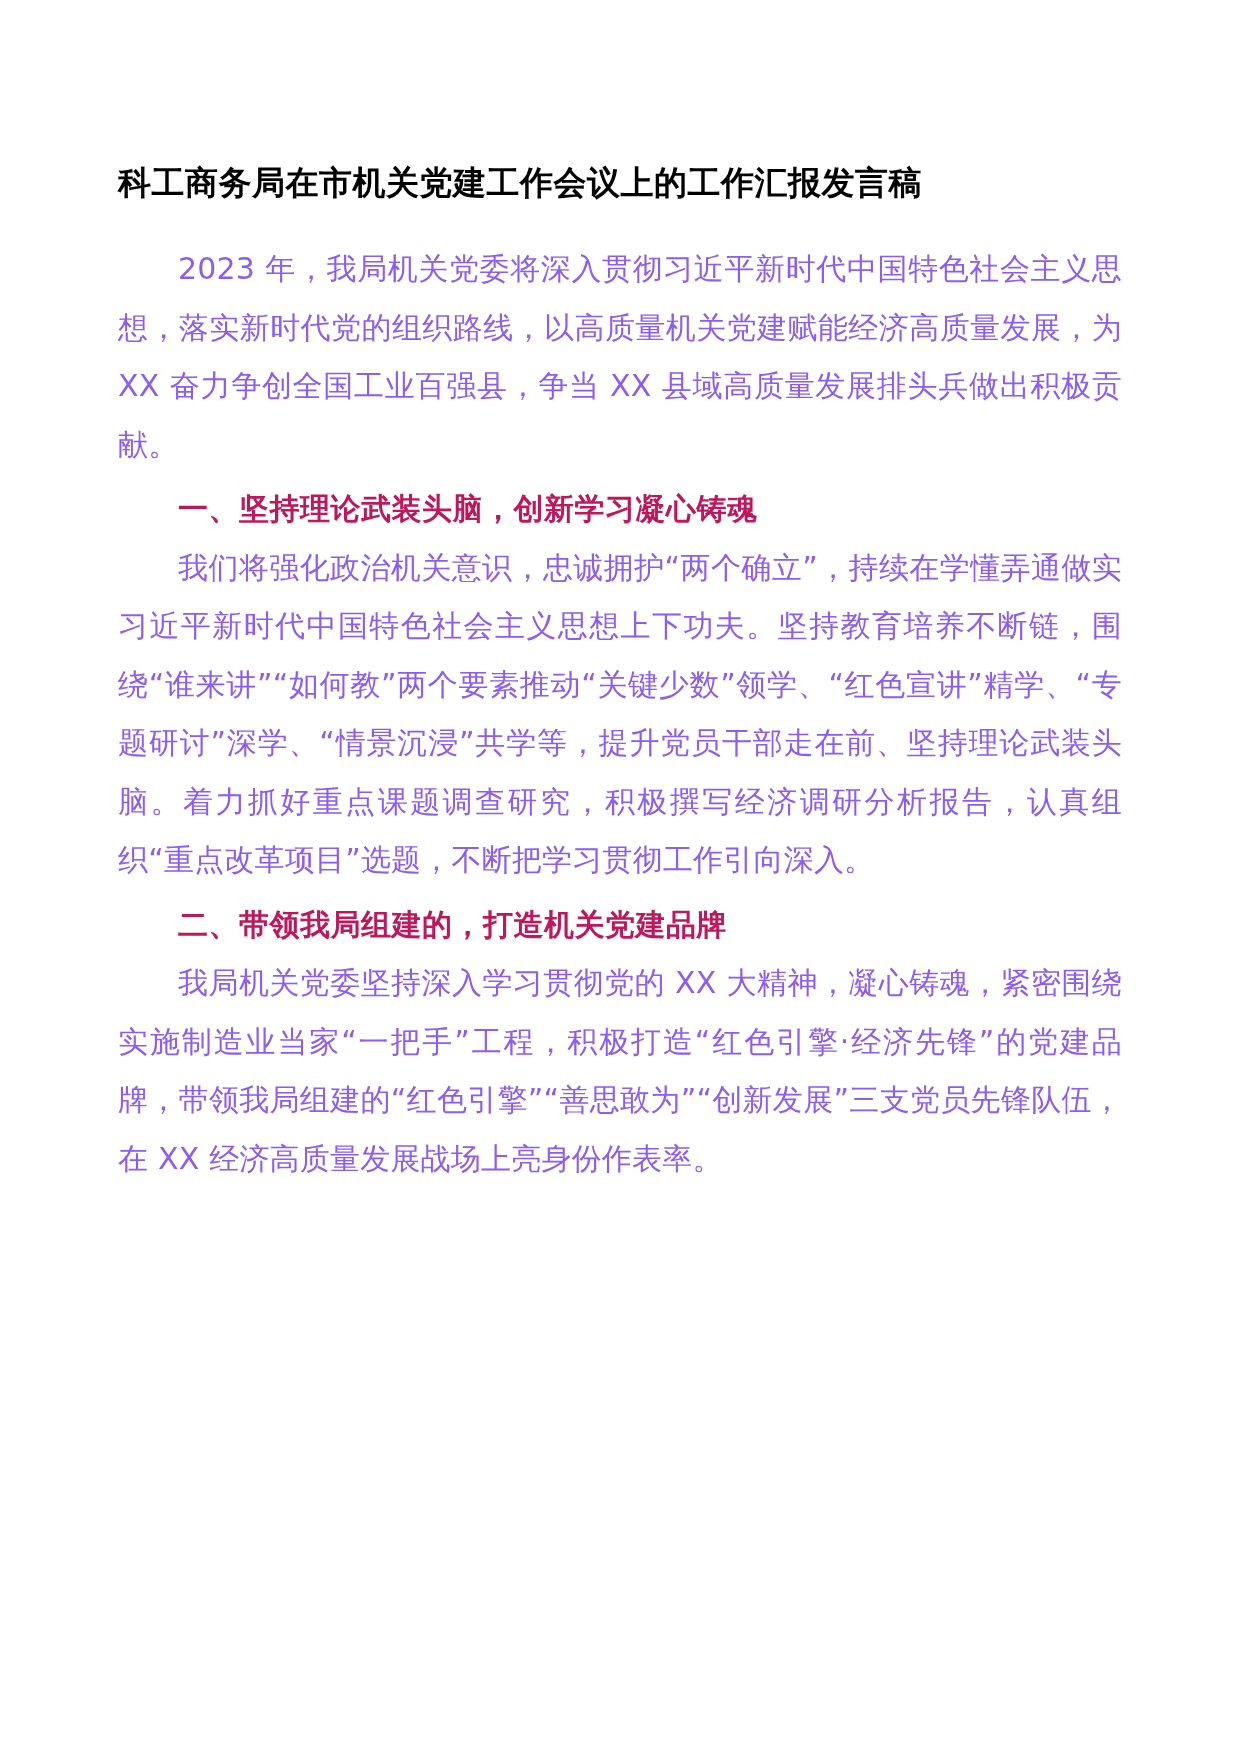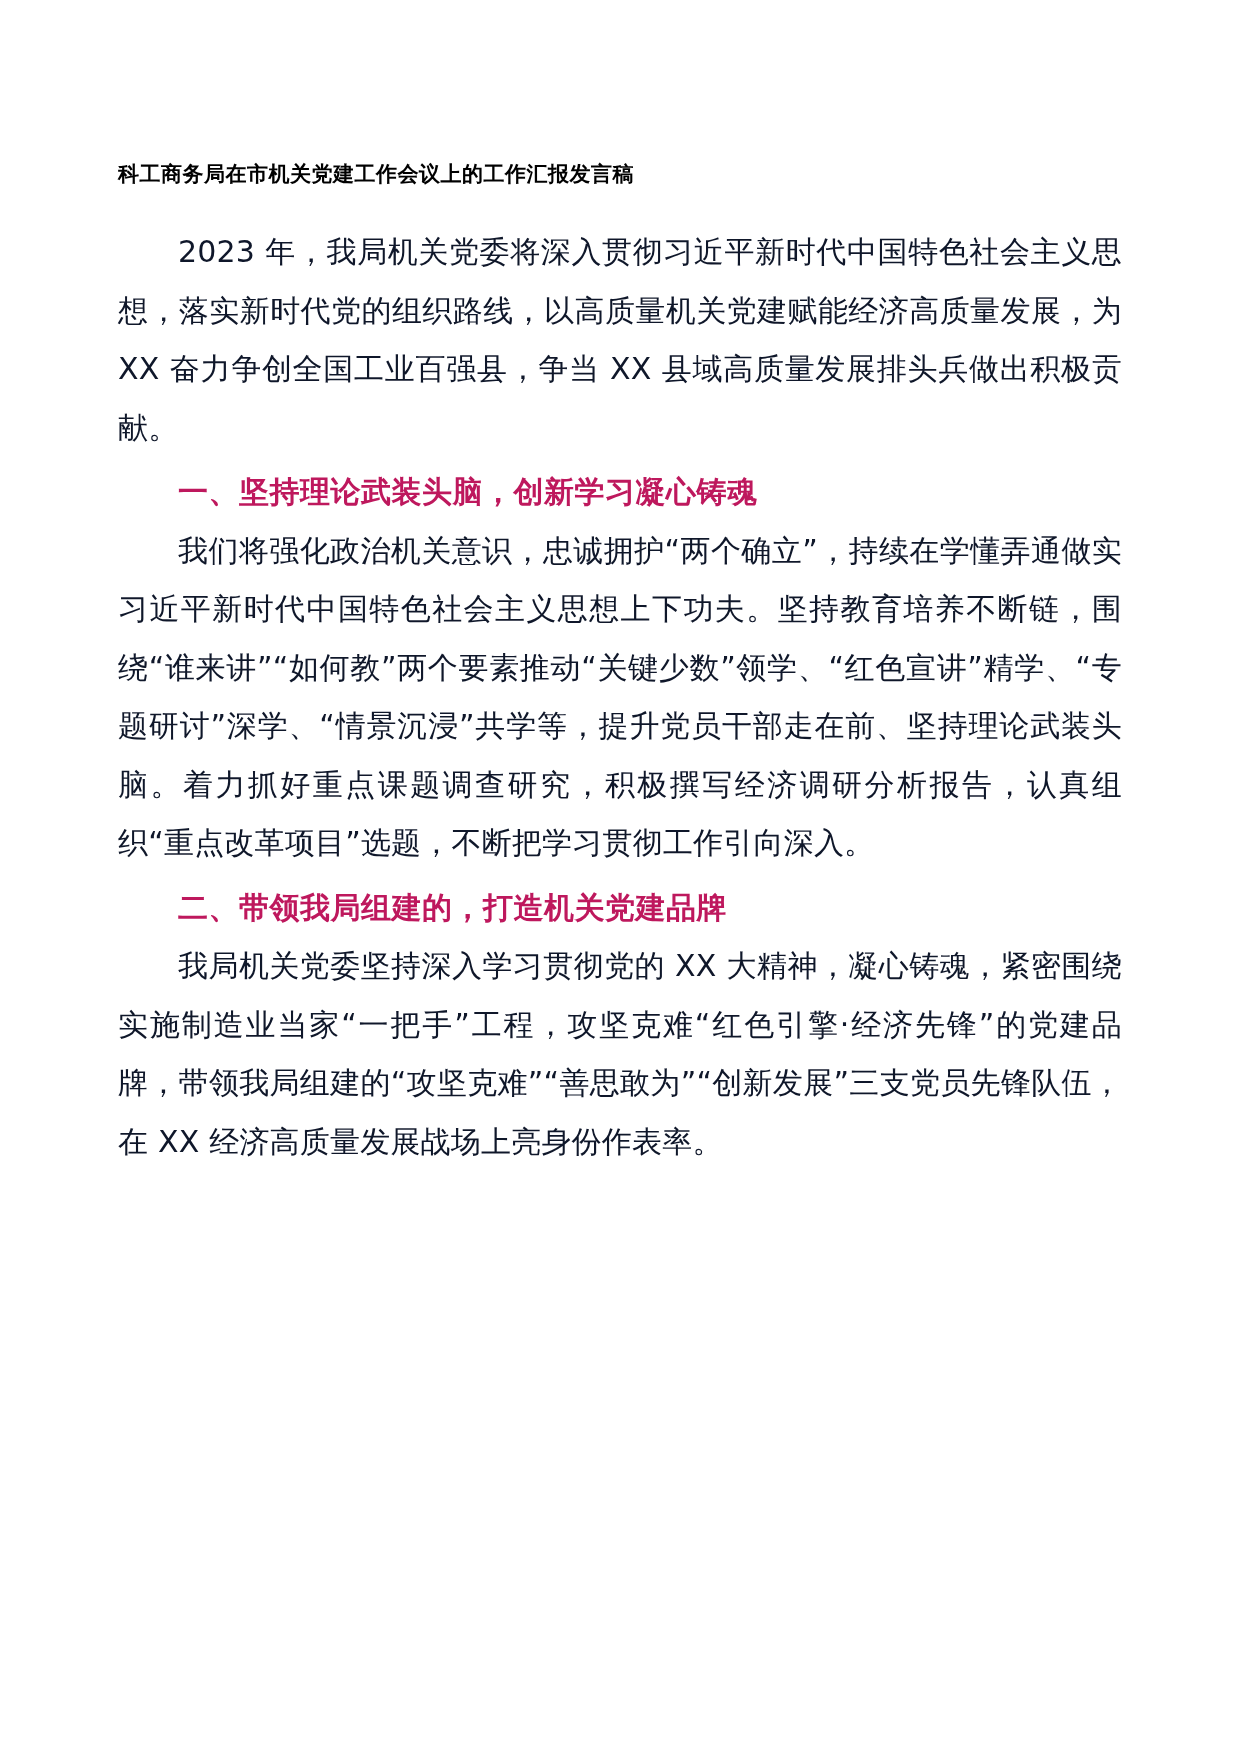--- a/index.html
+++ b/index.html
@@ -17,37 +17,37 @@
   .page {
     box-sizing: border-box;
     width: 1240px;
     height: 1754px;
     padding: 160px 118px 120px 118px;
     background: #ffffff;
   }
   .doc-title {
     font-family: "DejaVu Sans", "Liberation Sans", sans-serif;
     font-weight: bold;
-    font-size: 21px;
+    font-size: 33px;
     line-height: 1.4;
     text-align: left;
     letter-spacing: 0.5px;
     margin: 0 0 34px 0;
     color: #000000;
   }
   .para {
     font-family: "DejaVu Sans", "Liberation Sans", sans-serif;
     font-size: 30px;
     line-height: 1.95;
     text-align: justify;
     text-justify: inter-ideograph;
     text-indent: 2em;
     margin: 0 0 6px 0;
     letter-spacing: 0.2px;
-    color: #0f172a;
+    color: #8b5cf6;
   }
   .heading {
     font-family: "DejaVu Sans", "Liberation Sans", sans-serif;
     font-weight: bold;
     font-size: 30px;
     line-height: 1.95;
     text-indent: 2em;
     margin: 0;
     letter-spacing: 0.5px;
     color: #be185d;
@@ -60,14 +60,14 @@
   <h1 class="doc-title">科工商务局在市机关党建工作会议上的工作汇报发言稿</h1>
 
   <p class="para">2023 年，我局机关党委将深入贯彻习近平新时代中国特色社会主义思想，落实新时代党的组织路线，以高质量机关党建赋能经济高质量发展，为 XX 奋力争创全国工业百强县，争当 XX 县域高质量发展排头兵做出积极贡献。</p>
 
   <p class="heading">一、坚持理论武装头脑，创新学习凝心铸魂</p>
 
   <p class="para">我们将强化政治机关意识，忠诚拥护“两个确立”，持续在学懂弄通做实习近平新时代中国特色社会主义思想上下功夫。坚持教育培养不断链，围绕“谁来讲”“如何教”两个要素推动“关键少数”领学、“红色宣讲”精学、“专题研讨”深学、“情景沉浸”共学等，提升党员干部走在前、坚持理论武装头脑。着力抓好重点课题调查研究，积极撰写经济调研分析报告，认真组织“重点改革项目”选题，不断把学习贯彻工作引向深入。</p>
 
   <p class="heading">二、带领我局组建的，打造机关党建品牌</p>
 
-  <p class="para">我局机关党委坚持深入学习贯彻党的 XX 大精神，凝心铸魂，紧密围绕实施制造业当家“一把手”工程，攻坚克难“红色引擎·经济先锋”的党建品牌，带领我局组建的“攻坚克难”“善思敢为”“创新发展”三支党员先锋队伍，在 XX 经济高质量发展战场上亮身份作表率。</p>
+  <p class="para">我局机关党委坚持深入学习贯彻党的 XX 大精神，凝心铸魂，紧密围绕实施制造业当家“一把手”工程，积极打造“红色引擎·经济先锋”的党建品牌，带领我局组建的“红色引擎”“善思敢为”“创新发展”三支党员先锋队伍，在 XX 经济高质量发展战场上亮身份作表率。</p>
 </div>
 
 </body></html>

